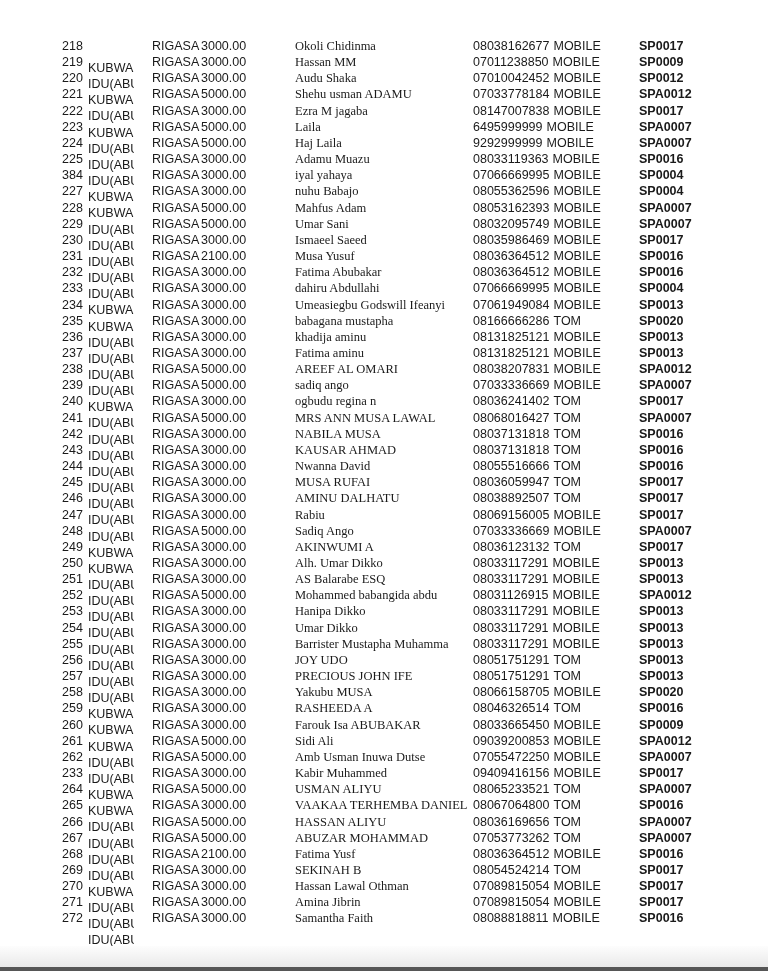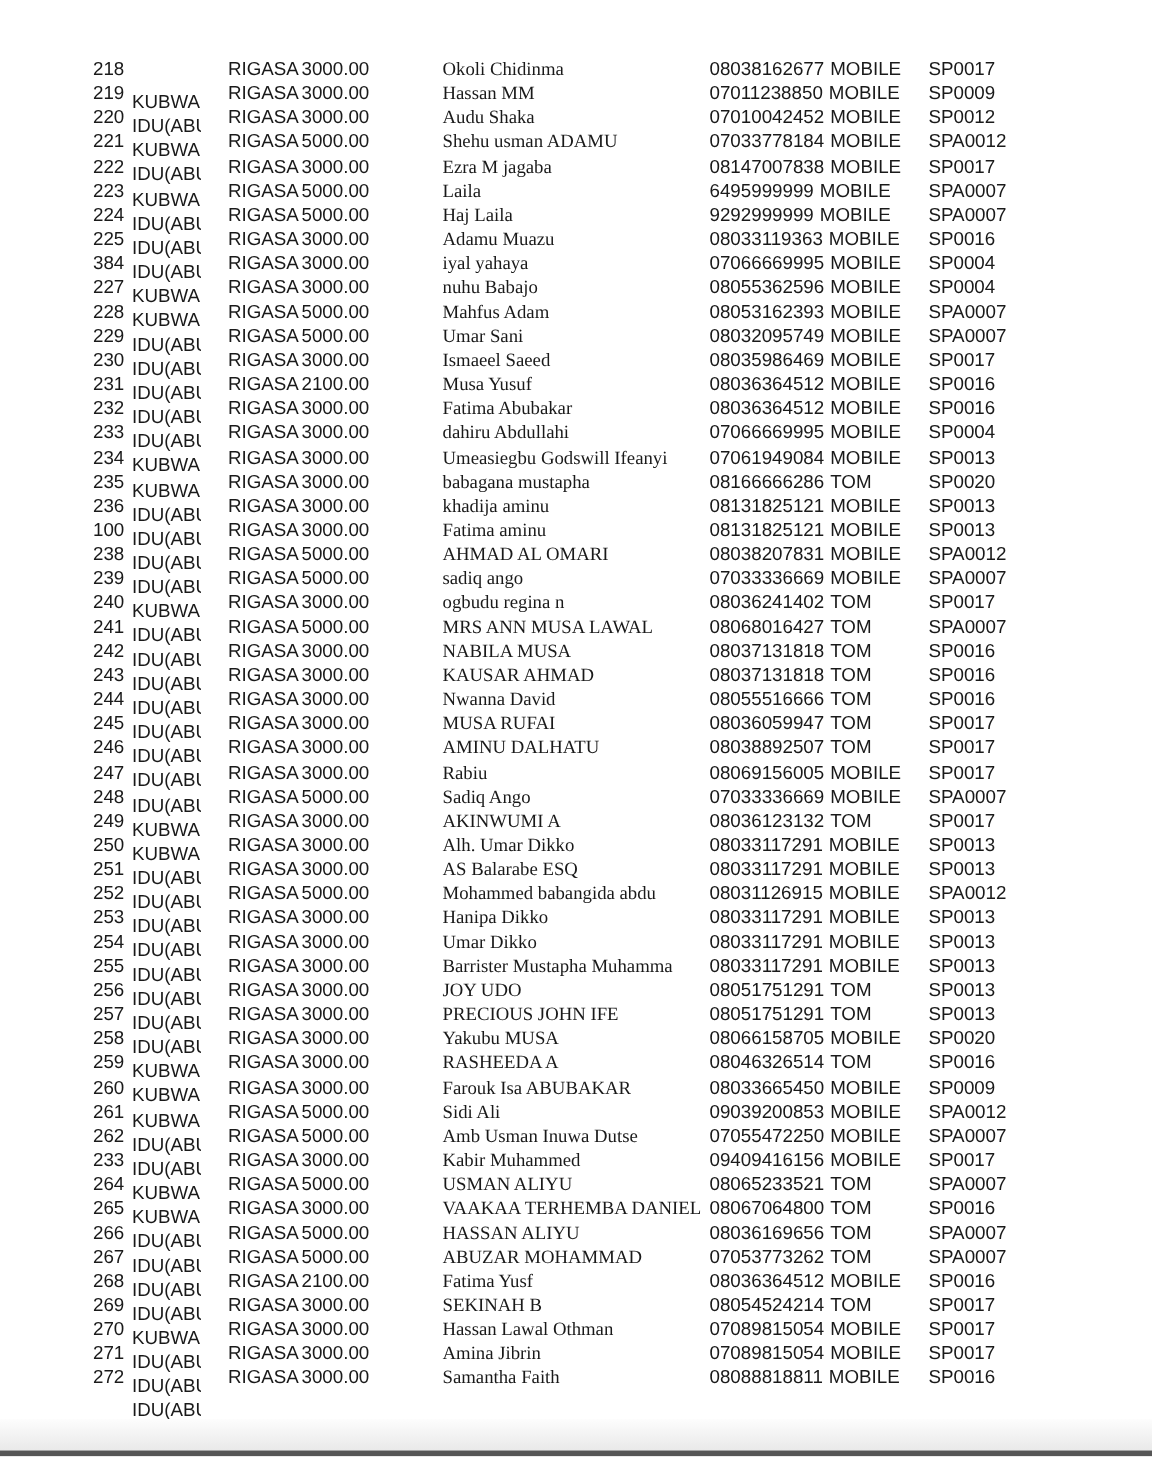--- a/index.html
+++ b/index.html
@@ -40,21 +40,21 @@
     position: absolute;
     top: 0;
     white-space: nowrap;
   }
   .c-num    { left: 62px;  width: 34px; }
   .c-loc    { left: 88px; width: 46px; overflow: hidden; margin-top: 22px; }
   .c-branch { left: 152px; width: 48px; }
   .c-amount { left: 201px; width: 46px; }
   .c-name   { left: 295px; width: 178px; overflow: hidden; font-family: Liberation Serif, serif; }
   .c-phone-type { left: 473px; display: flex; gap: 4px; }
-  .c-code   { left: 619px; width: 70px; }
+  .c-code   { left: 639px; width: 70px; font-weight: bold; }
   .page-edge-gradient {
     position: absolute;
     left: 0;
     top: 946px;
     width: 768px;
     height: 21px;
     background: linear-gradient(#fdfdfd, #e9e9e9);
   }
   .bottom-bar {
     position: absolute;
@@ -312,38 +312,38 @@
     <span class="cell c-amount">3000.00</span>
     <span class="cell c-name">khadija aminu</span>
     <span class="cell c-phone-type">
       <span>08131825121</span>
       <span>MOBILE</span>
     </span>
     <span class="cell c-code">SP0013</span>
   </div>
 
   <div class="row">
-    <span class="cell c-num">100</span>
+    <span class="cell c-num">237</span>
     <span class="cell c-loc">IDU(ABU</span>
     <span class="cell c-branch">RIGASA</span>
     <span class="cell c-amount">3000.00</span>
     <span class="cell c-name">Fatima aminu</span>
     <span class="cell c-phone-type">
       <span>08131825121</span>
       <span>MOBILE</span>
     </span>
     <span class="cell c-code">SP0013</span>
   </div>
 
   <div class="row">
     <span class="cell c-num">238</span>
     <span class="cell c-loc">IDU(ABU</span>
     <span class="cell c-branch">RIGASA</span>
     <span class="cell c-amount">5000.00</span>
-    <span class="cell c-name">AHMAD AL OMARI</span>
+    <span class="cell c-name">AREEF AL OMARI</span>
     <span class="cell c-phone-type">
       <span>08038207831</span>
       <span>MOBILE</span>
     </span>
     <span class="cell c-code">SPA0012</span>
   </div>
 
   <div class="row">
     <span class="cell c-num">239</span>
     <span class="cell c-loc">KUBWA</span>

